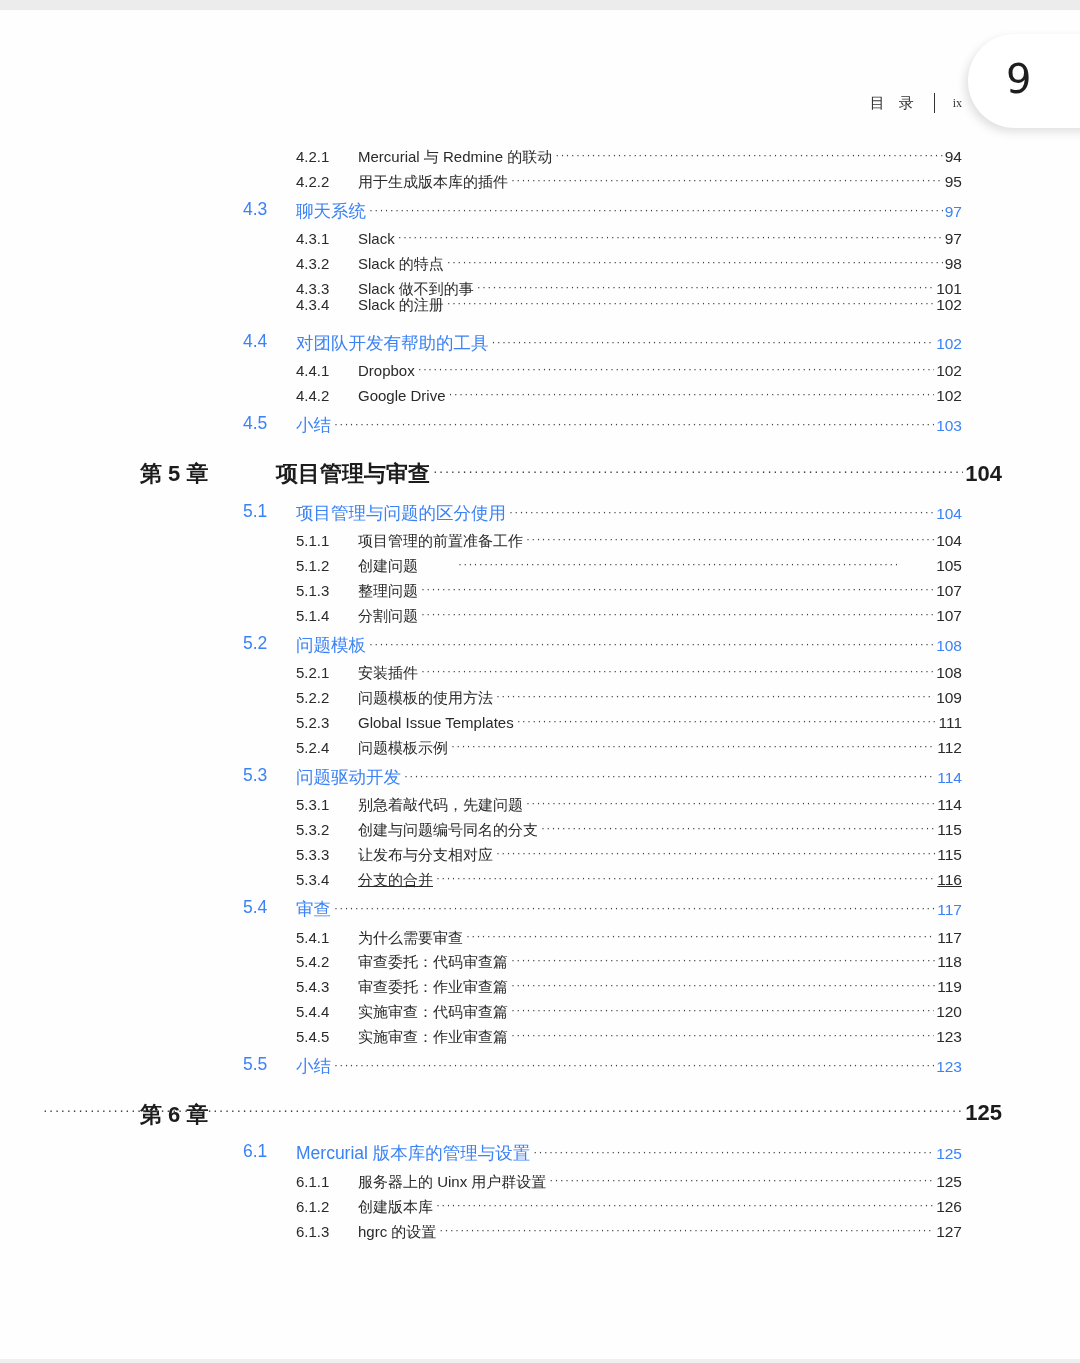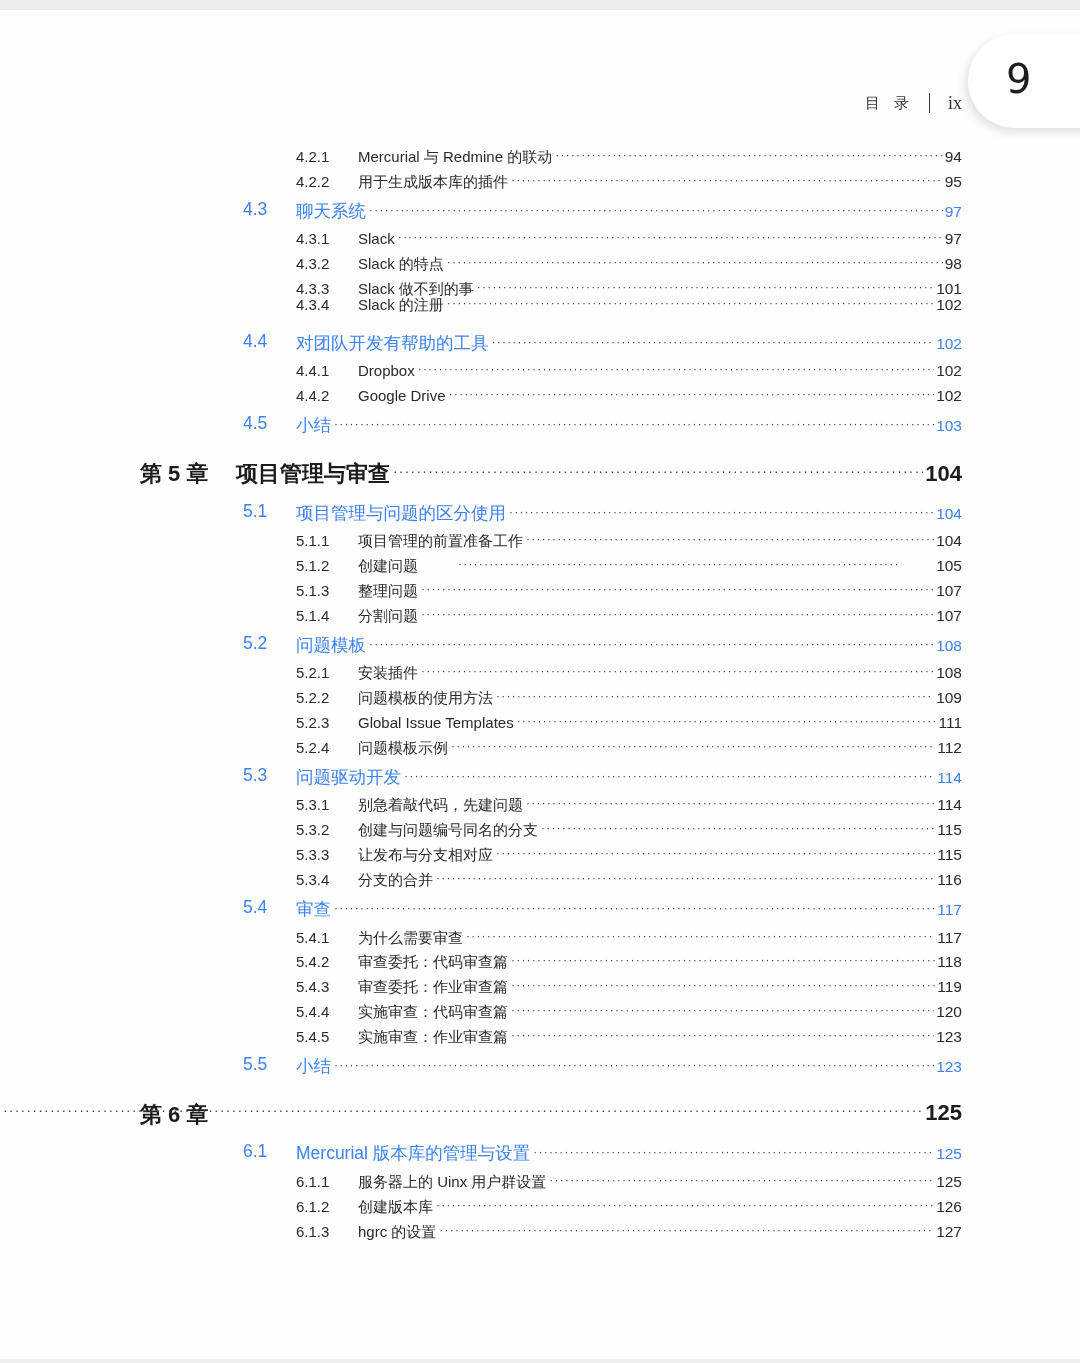--- a/index.html
+++ b/index.html
@@ -11,21 +11,21 @@
   }
   .top-band { position: absolute; left: 0; top: 0; width: 1080px; height: 10px; background: #ececec; }
   .bottom-band { position: absolute; left: 0; bottom: 0; width: 1080px; height: 4px; background: #efefef; }
 
   .running-head {
     position: absolute; top: 92px; right: 118px; height: 22px;
     display: flex; align-items: center; font-size: 15px; color: #333;
   }
   .running-head .rh-title { letter-spacing: 14px; }
   .running-head .rh-sep { width: 1px; height: 20px; background: #333; margin: 0 18px 0 6px; }
-  .running-head .rh-page { font-family: "Liberation Serif", serif; font-size: 18px; }
+  .running-head .rh-page { font-family: "Liberation Serif", serif; font-size: 12px; }
 
   .page-tab {
     position: absolute; left: 968px; top: 34px; width: 140px; height: 94px;
     background: #ffffff; border-radius: 47px 0 0 47px;
     box-shadow: -3px 4px 10px rgba(0,0,0,0.12);
   }
   .page-tab span {
     position: absolute; left: 38px; top: 22px; font-size: 40px; color: #1e1e1e;
     font-family: "DejaVu Sans", sans-serif;
   }
@@ -40,21 +40,21 @@
   .row .leader {
     flex: 1; overflow: hidden; margin: 0 2px 0 3px; letter-spacing: 1.2px;
     color: #444; position: relative;
   }
   .row .leader::before {
     content: "························································································································································································";
     position: absolute; left: 0; white-space: nowrap;
   }
   .row .page { text-align: right; }
 
-  .row.chapter { font-size: 22px; font-weight: bold; height: 30px; color: #1c1c1c; }
+  .row.chapter { font-size: 22px; font-weight: bold; height: 30px; color: #1c1c1c; padding-left: 40px; }
   .row.chapter .num { left: 140px; }
   .row.chapter .title { margin-left: 236px; }
   .row.chapter .leader { font-size: 14px; font-weight: normal; height: 18px; }
   .row.chapter .page { font-size: 22px; }
 
   .row.section { font-size: 17.5px; height: 26px; color: #3b82f6; }
   .row.section .num { left: 243px; }
   .row.section .title { margin-left: 296px; }
   .row.section .leader { font-size: 12px; height: 14px; }
   .row.section .page { font-size: 15.5px; }
@@ -230,21 +230,21 @@
       <span class="title">创建与问题编号同名的分支</span>
       <span class="leader"></span>
       <span class="page">115</span>
     </div>
     <div class="row sub" style="top: 846px;">
       <span class="num">5.3.3</span>
       <span class="title">让发布与分支相对应</span>
       <span class="leader"></span>
       <span class="page">115</span>
     </div>
-    <div class="row sub" style="top: 871px;">
+    <div class="row sub" style="top: 871px; text-decoration: underline;">
       <span class="num">5.3.4</span>
       <span class="title">分支的合并</span>
       <span class="leader"></span>
       <span class="page">116</span>
     </div>
     <div class="row section" style="top: 897px;">
       <span class="num">5.4</span>
       <span class="title">审查</span>
       <span class="leader"></span>
       <span class="page">117</span>

